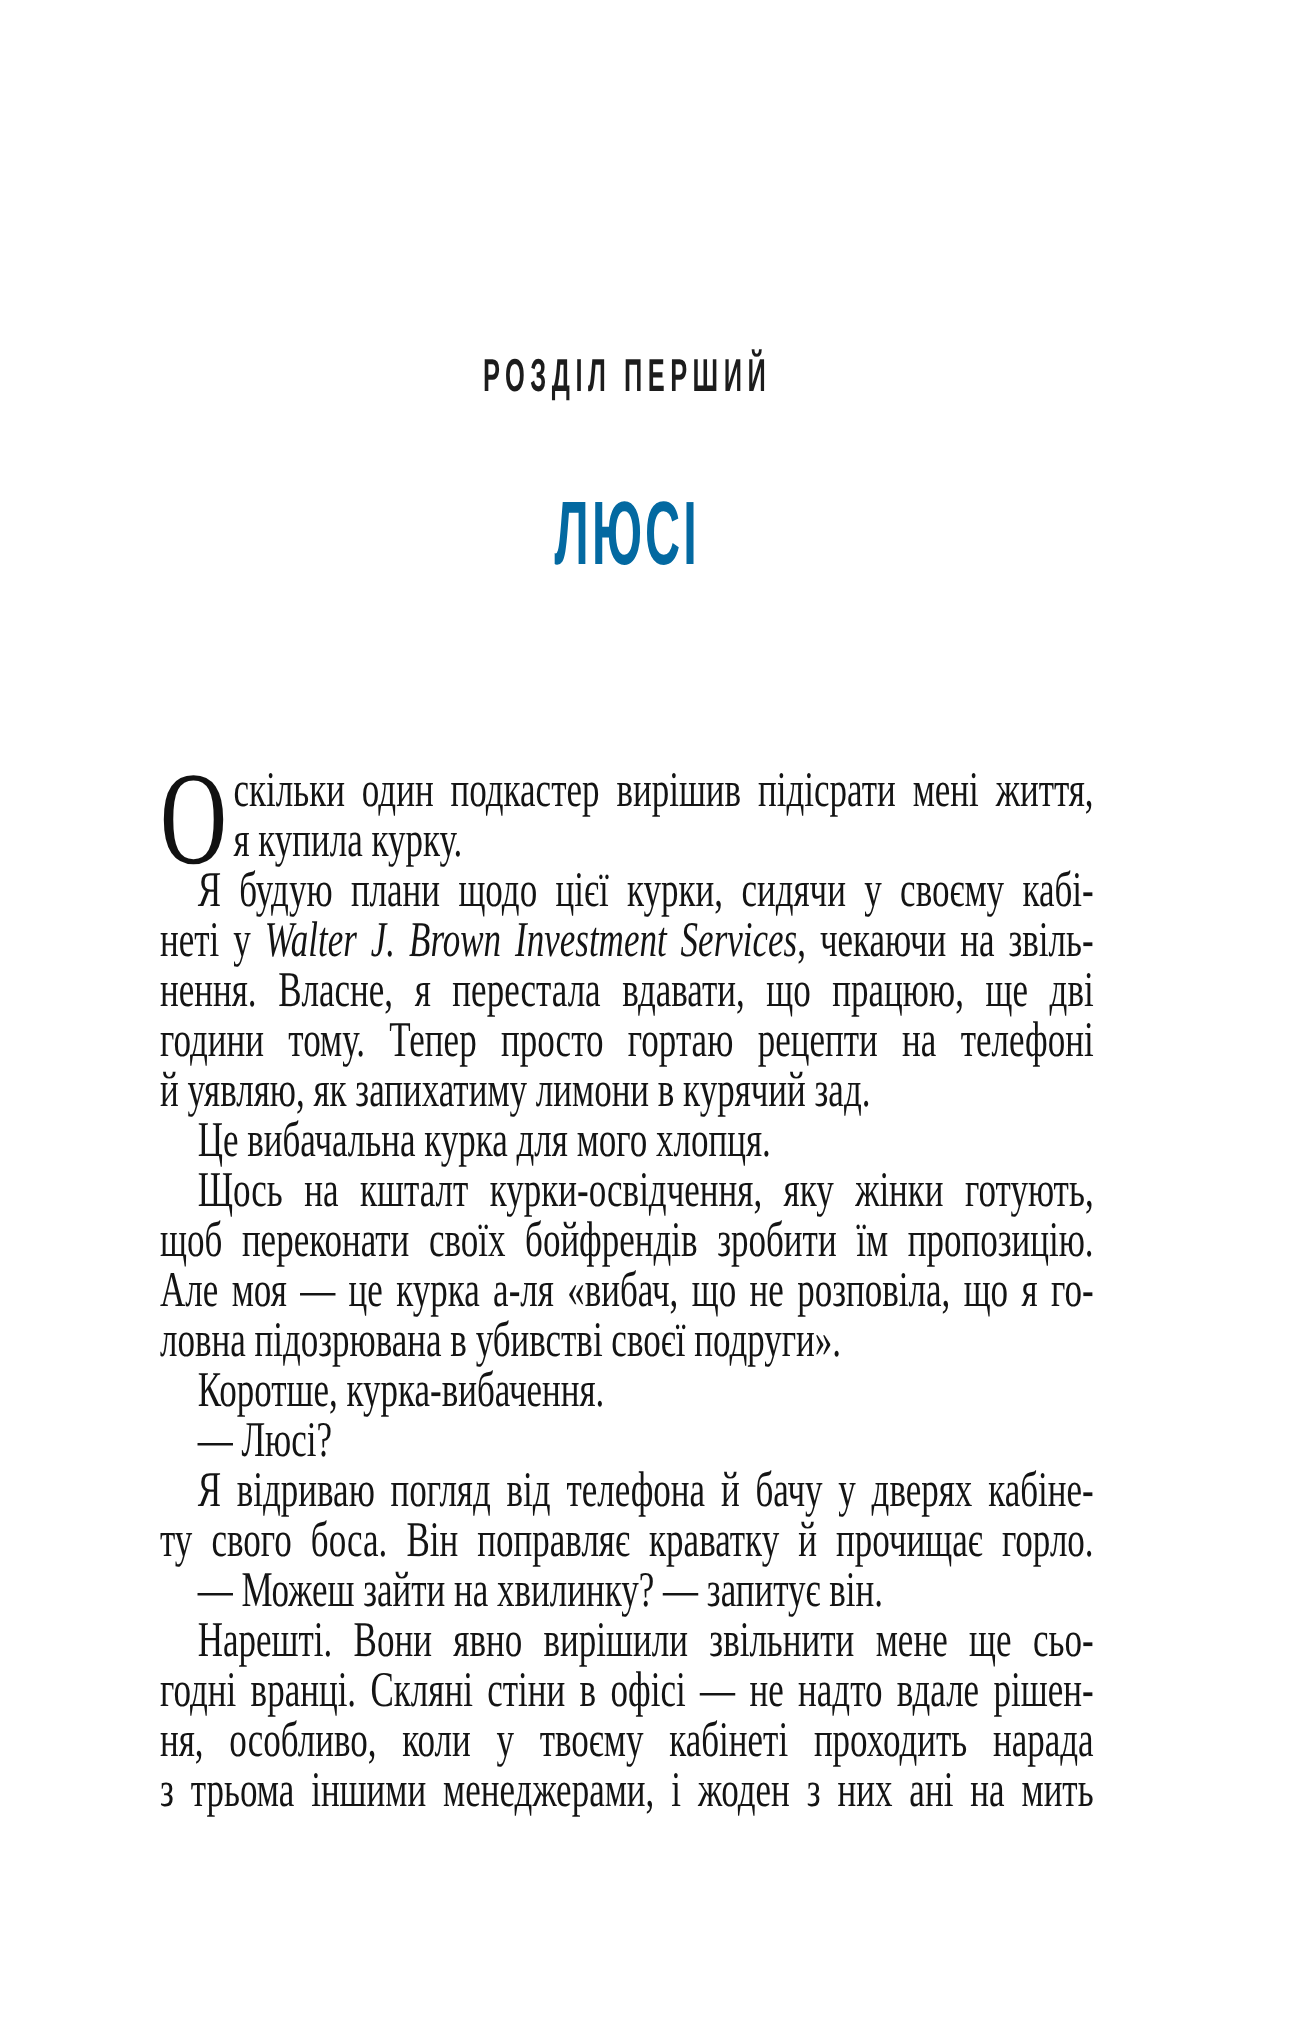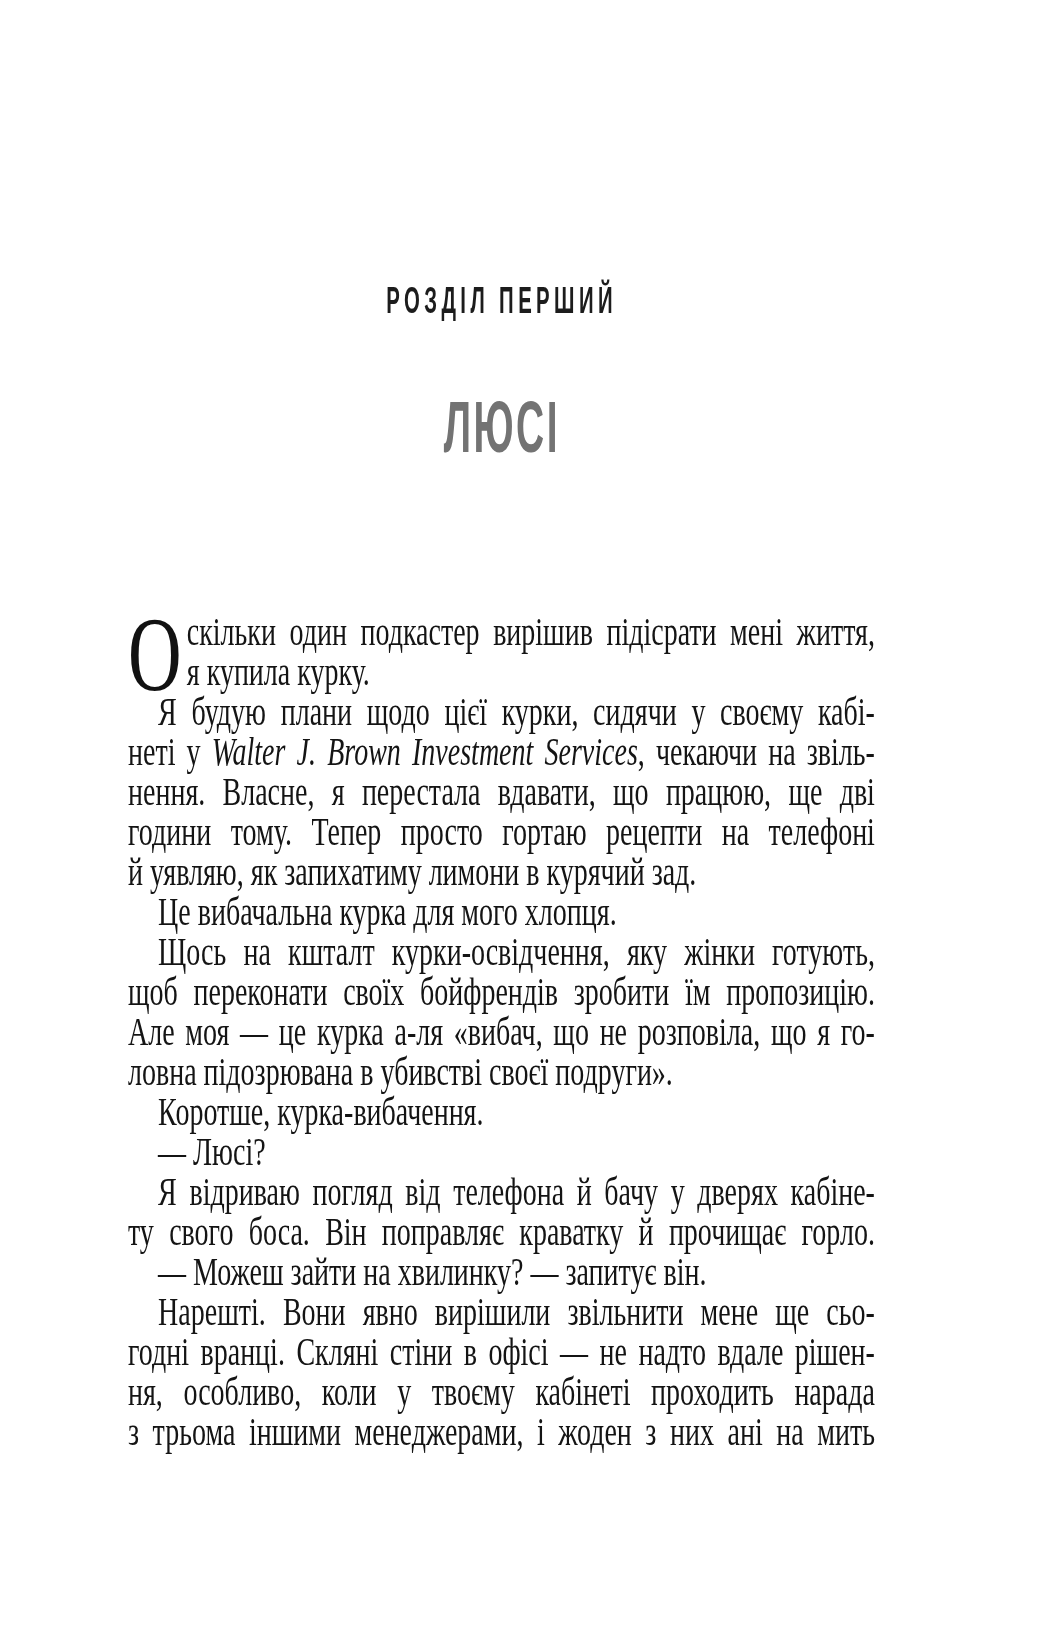--- a/index.html
+++ b/index.html
@@ -19,21 +19,21 @@
     font-family:"Liberation Sans","DejaVu Sans",sans-serif;
     font-weight:700;font-size:37px;line-height:40px;
     color:#1c1c1c;
   }
   .kicker>span{display:inline-block;transform:scaleX(0.55);transform-origin:50% 50%;letter-spacing:8px;}
   .title{
     position:absolute;left:128px;top:390px;width:747px;
     text-align:center;white-space:nowrap;
     font-family:"Liberation Sans","DejaVu Sans",sans-serif;
     font-weight:700;font-size:72px;line-height:74px;
-    color:#737373;
+    color:#0369a1;
   }
   .title>span{display:inline-block;transform:scaleX(0.54);transform-origin:50% 50%;letter-spacing:5px;}
   .body-text{
     position:absolute;left:128px;top:612px;
     width:1067px;
     transform:scaleX(0.70);transform-origin:0 0;
     font-size:40px;line-height:40px;
     color:#141414;
   }
   .dropcap{

